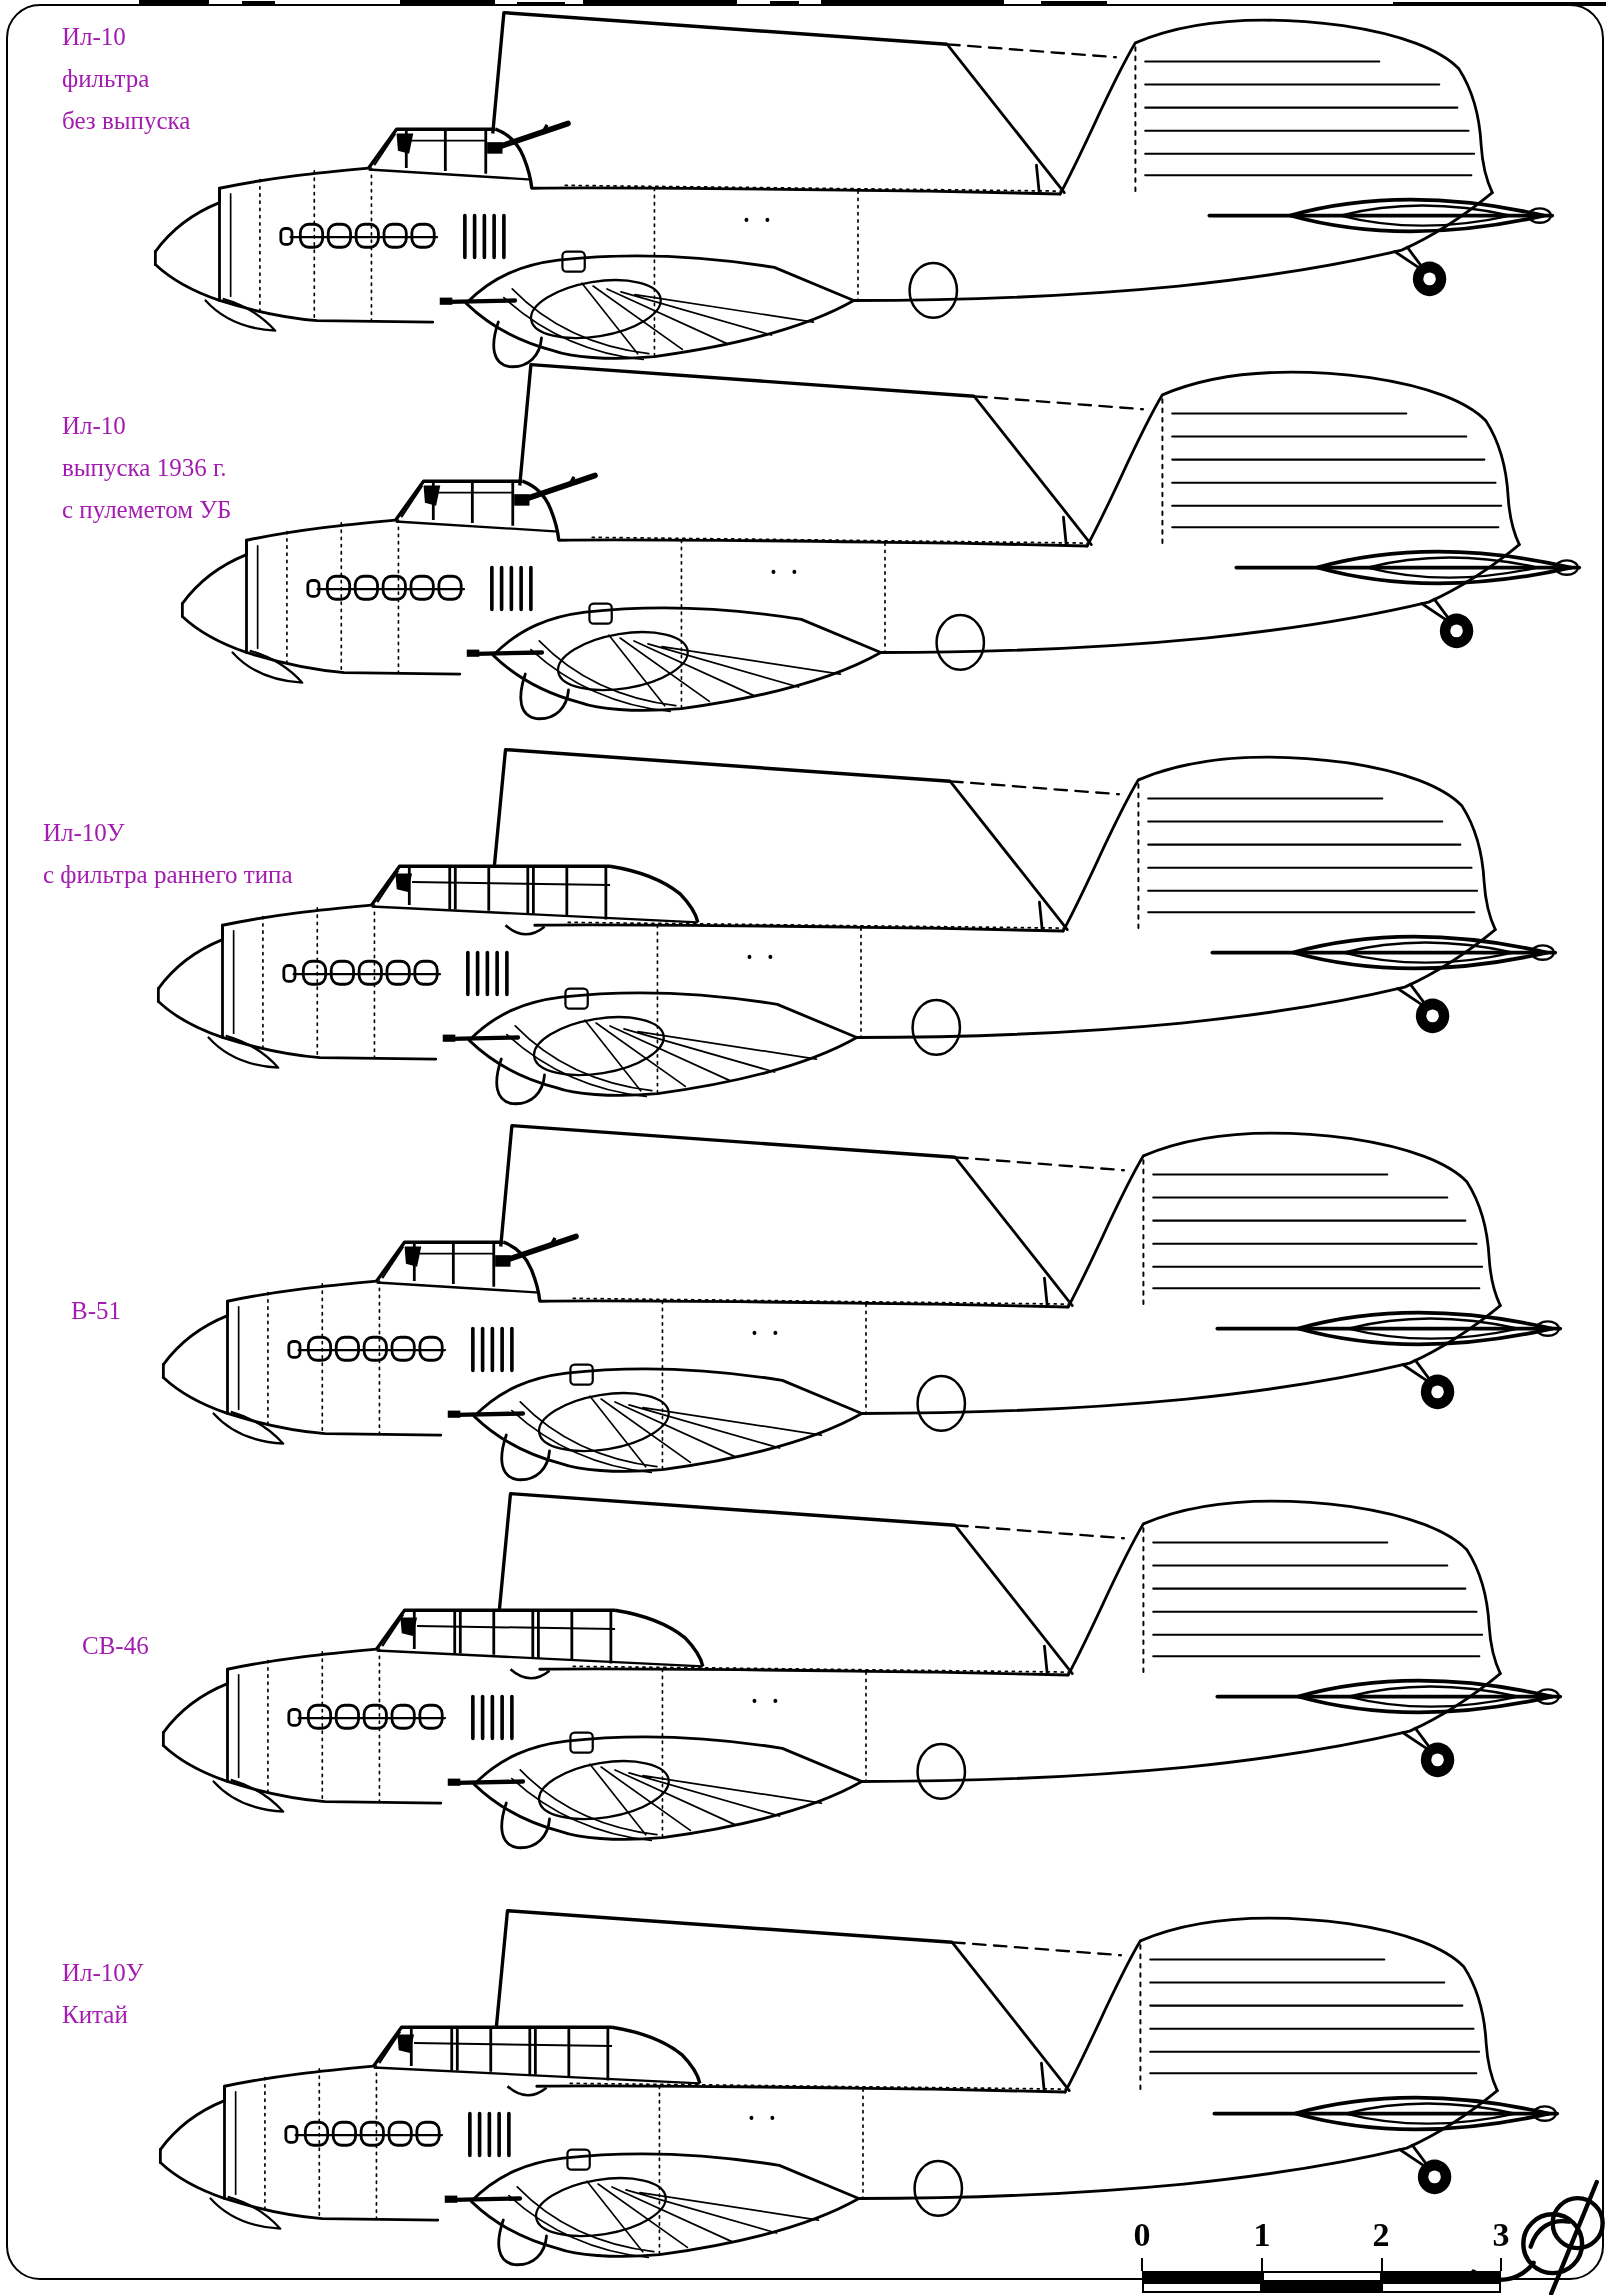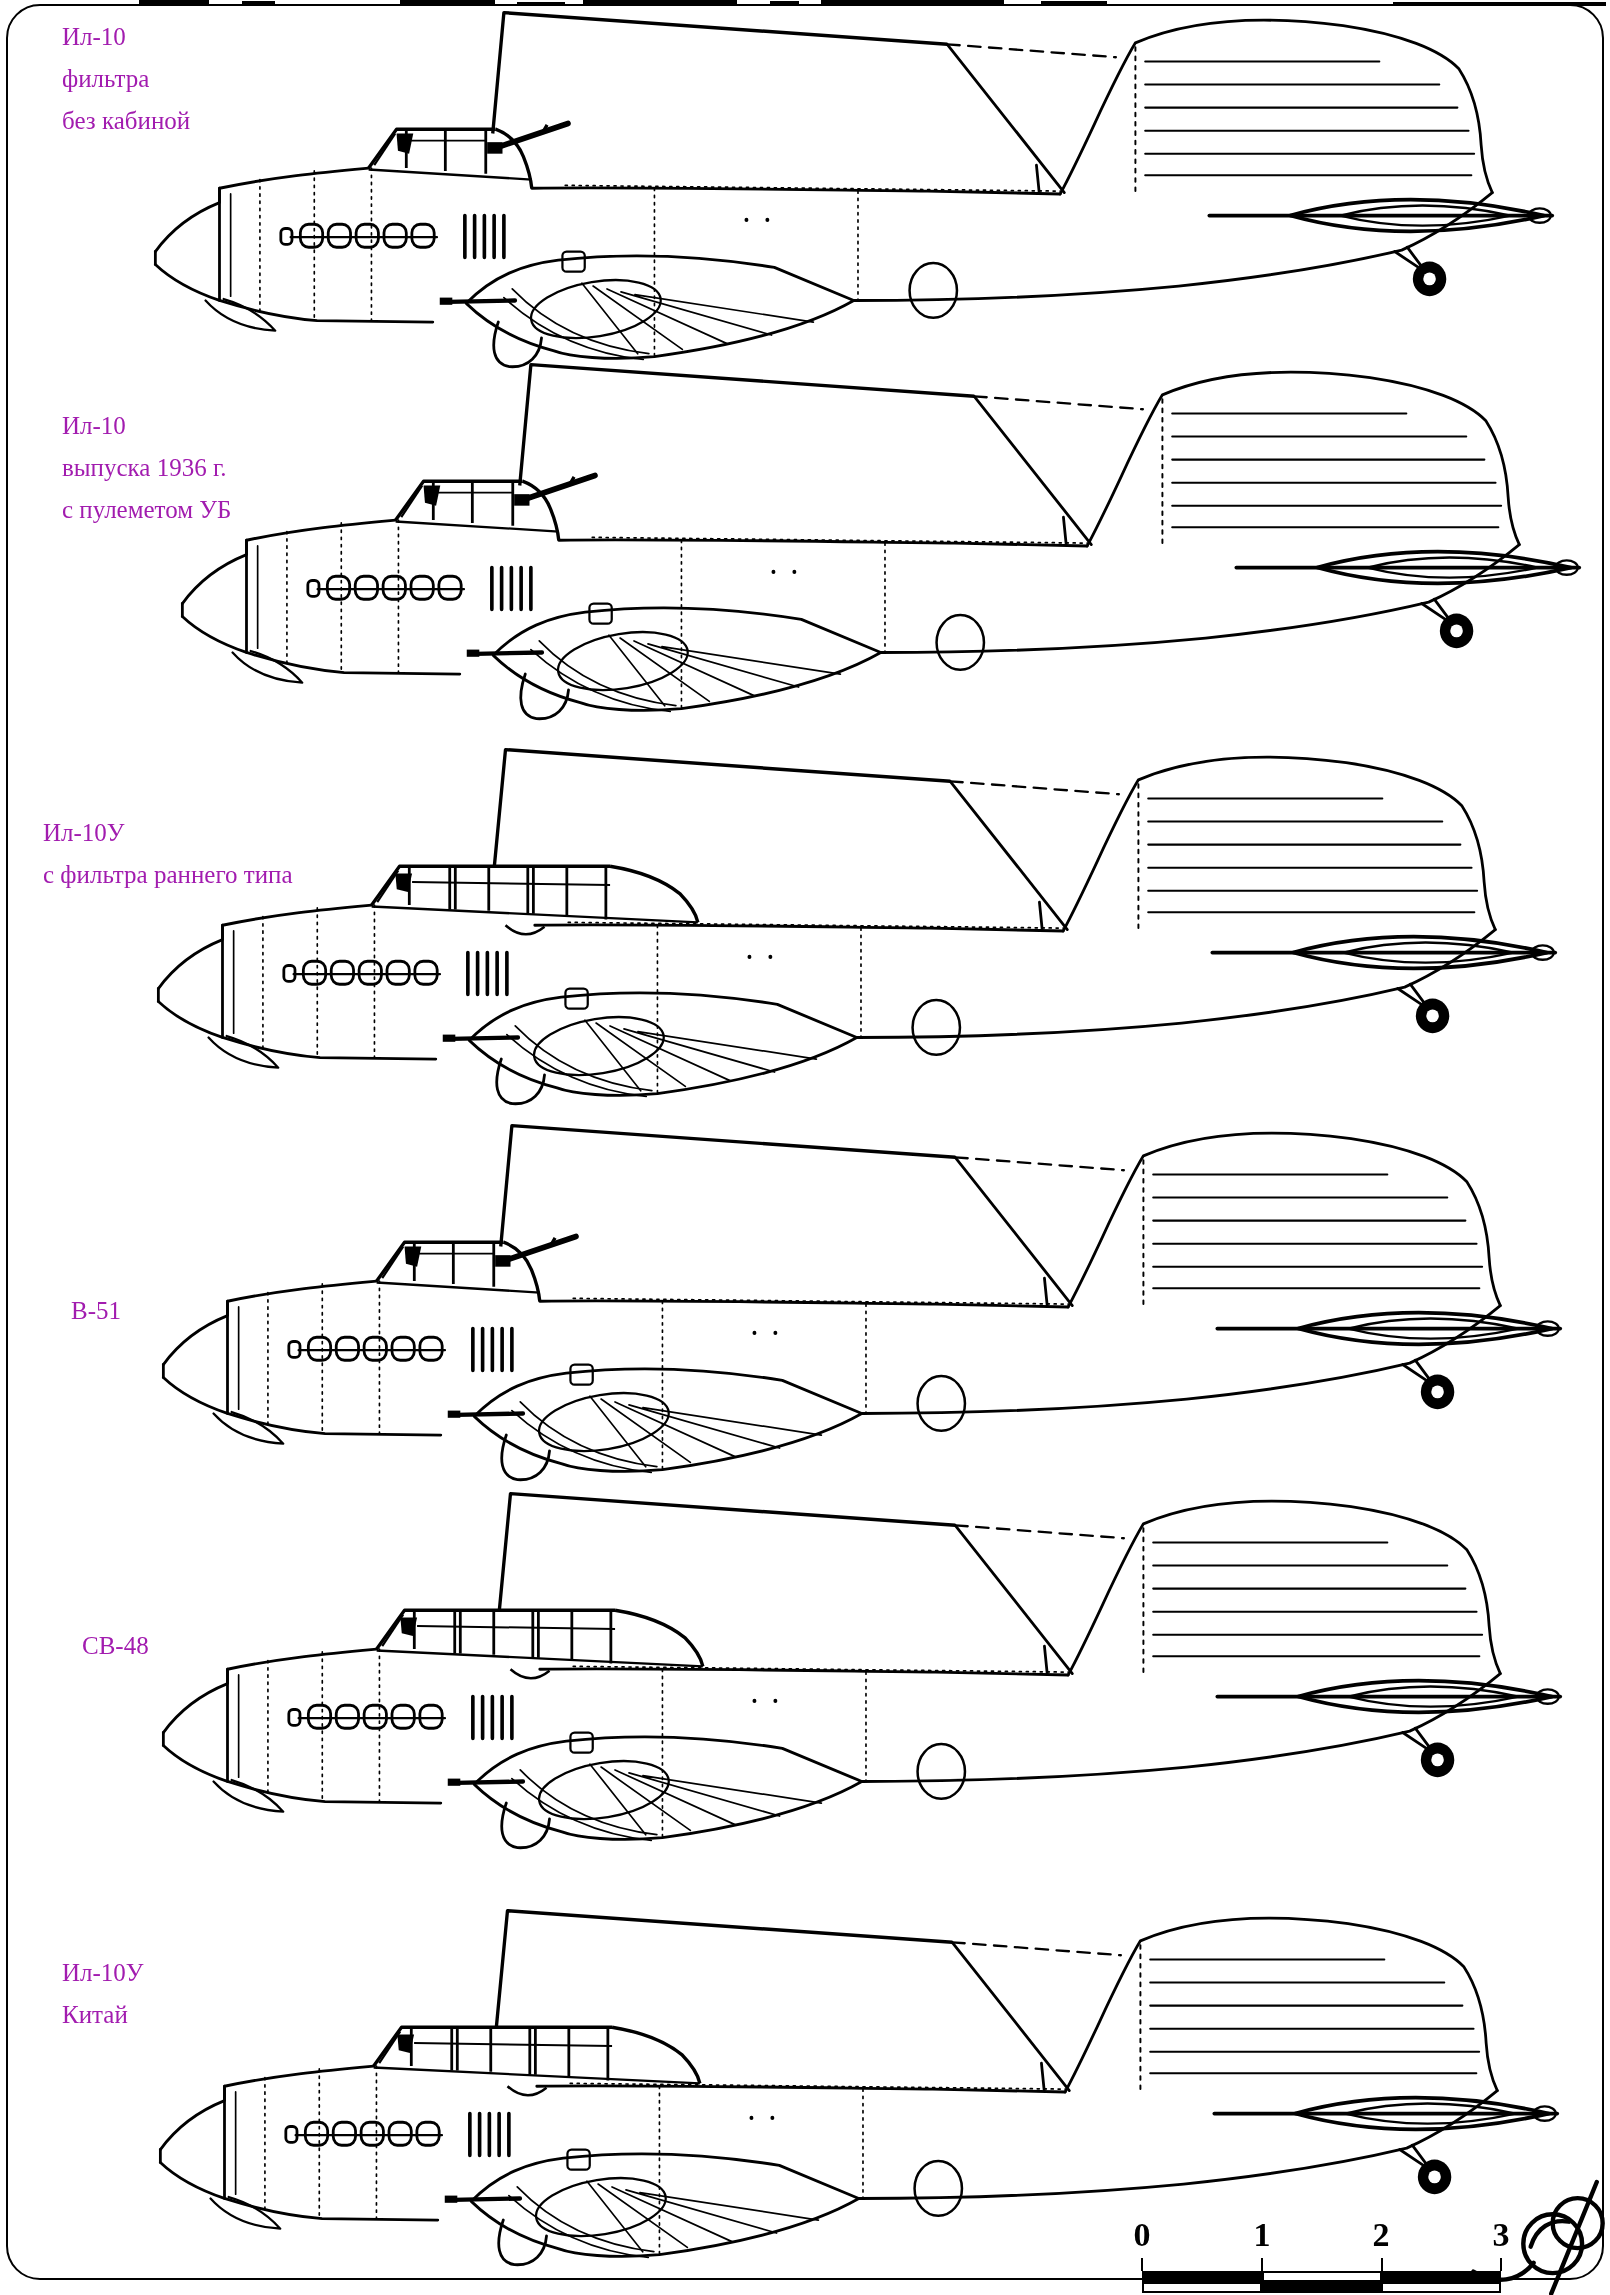--- a/index.html
+++ b/index.html
@@ -146,21 +146,21 @@
   </g>
   <path d="M176,92 L188,92 L185,105 L177,103 Z" fill="#000"></path>
 </g>
 
 </defs>
 </svg>
 
 <div class="variant-label" style="left:62px;top:16px">
   <div>Ил-10</div>
   <div>фильтра</div>
-  <div>без кабиной</div>
+  <div>без выпуска</div>
 </div>
 <svg class="plane" style="left:147px;top:4.4px" width="1415" height="367" viewBox="0 0 1015 255" preserveAspectRatio="none">
   <use href="#sym-fighter"></use>
 </svg>
 
 <div class="variant-label" style="left:62px;top:405px">
   <div>Ил-10</div>
   <div>выпуска 1936 г.</div>
   <div>с пулеметом УБ</div>
 </div>
@@ -177,21 +177,21 @@
 </svg>
 
 <div class="variant-label" style="left:71px;top:1290px">
   <div>В-51</div>
 </div>
 <svg class="plane" style="left:155px;top:1117px" width="1415" height="367" viewBox="0 0 1015 255" preserveAspectRatio="none">
   <use href="#sym-fighter"></use>
 </svg>
 
 <div class="variant-label" style="left:82px;top:1625px">
-  <div>СВ-48</div>
+  <div>СВ-46</div>
 </div>
 <svg class="plane" style="left:155px;top:1485px" width="1415" height="367" viewBox="0 0 1015 255" preserveAspectRatio="none">
   <use href="#sym-trainer"></use>
 </svg>
 
 <div class="variant-label" style="left:62px;top:1952px">
   <div>Ил-10У</div>
   <div>Китай</div>
 </div>
 <svg class="plane" style="left:152px;top:1902px" width="1415" height="367" viewBox="0 0 1015 255" preserveAspectRatio="none">

